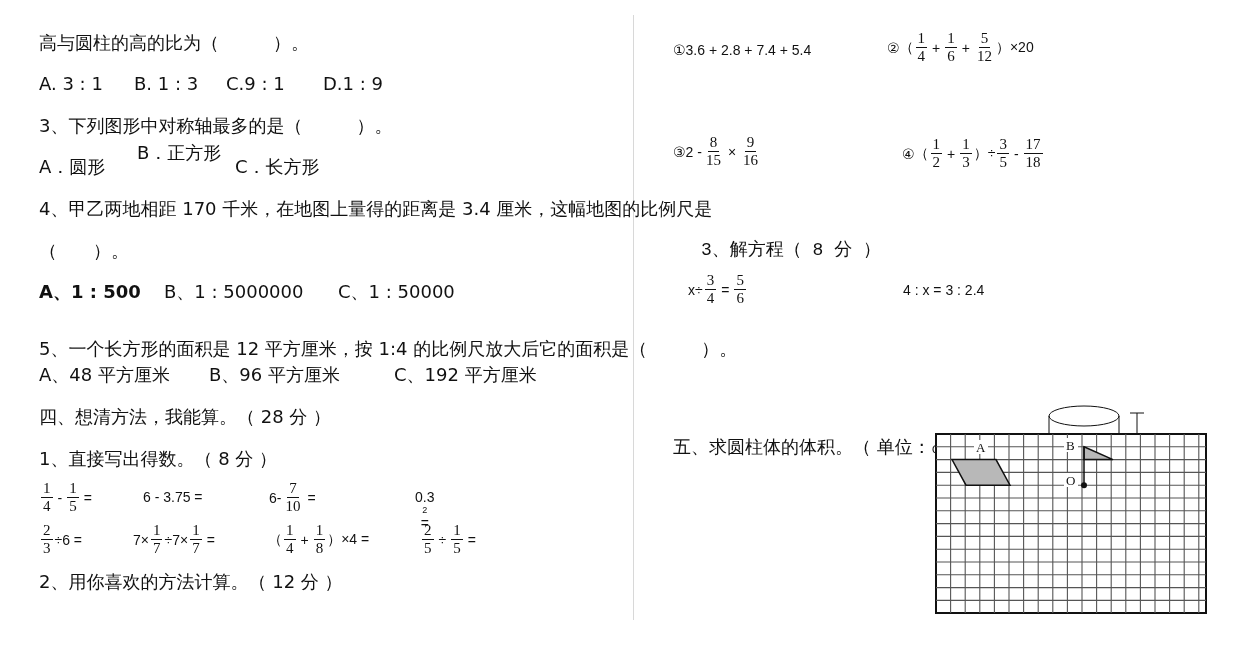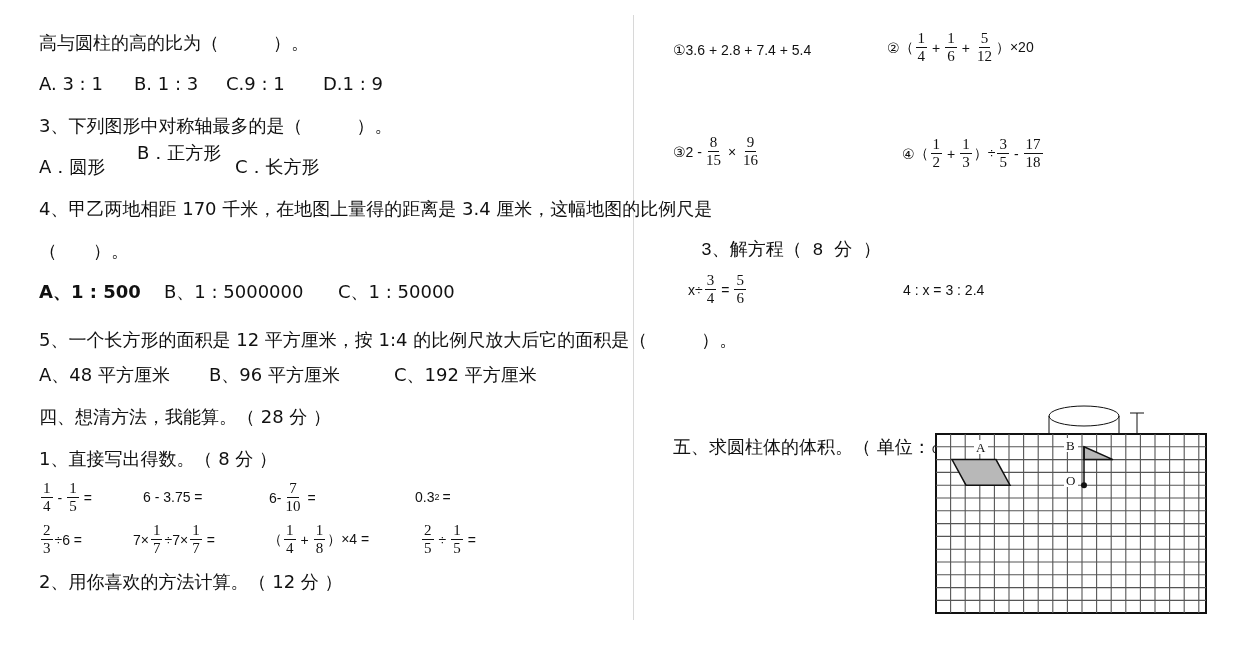--- a/index.html
+++ b/index.html
@@ -32,21 +32,21 @@
 <div class="abs line" style="left:39px;top:158px;">A．圆形</div>
 <div class="abs line" style="left:137px;top:144px;">B．正方形</div>
 <div class="abs line" style="left:235px;top:158px;">C．长方形</div>
 
 <div class="abs line" style="left:39px;top:200px;">4、甲乙两地相距 170 千米，在地图上量得的距离是 3.4 厘米，这幅地图的比例尺是</div>
 <div class="abs line" style="left:39px;top:242px;">（　　）。</div>
 <div class="abs line" style="left:39px;top:283px;font-weight:bold;">A、1 : 500</div>
 <div class="abs line" style="left:164px;top:283px;">B、1 : 5000000</div>
 <div class="abs line" style="left:338px;top:283px;">C、1 : 50000</div>
 
-<div class="abs line" style="left:39px;top:331px;">5、一个长方形的面积是 12 平方厘米，按 1:4 的比例尺放大后它的面积是（　　　）。</div>
+<div class="abs line" style="left:39px;top:340px;">5、一个长方形的面积是 12 平方厘米，按 1:4 的比例尺放大后它的面积是（　　　）。</div>
 <div class="abs line" style="left:39px;top:366px;">A、48 平方厘米</div>
 <div class="abs line" style="left:209px;top:366px;">B、96 平方厘米</div>
 <div class="abs line" style="left:394px;top:366px;">C、192 平方厘米</div>
 
 <div class="abs line" style="left:39px;top:408px;">四、想清方法，我能算。（ 28 分 ）</div>
 <div class="abs line" style="left:39px;top:450px;">1、直接写出得数。（ 8 分 ）</div>
 
 <div class="abs math" style="left:39px;top:480px;">
   <span class="frac">
       <span class="num">1</span>
@@ -61,21 +61,21 @@
 </div>
 <div class="abs math" style="left:143px;top:489px;">6 - 3.75 =</div>
 <div class="abs math" style="left:269px;top:480px;">
   <span>6-</span>
   <span class="frac">
       <span class="num">7</span>
       <span class="den">10</span>
     </span>
   <span class="op">=</span>
 </div>
-<div class="abs math" style="left:415px;top:489px;">
+<div class="abs math" style="left:415px;top:489px;flex-direction:column;">
   <span>0.3</span>
     <sup>2</sup>
     <span class="op">=</span>
 </div>
 
 <div class="abs math" style="left:39px;top:522px;">
   <span class="frac">
       <span class="num">2</span>
       <span class="den">3</span>
     </span>

